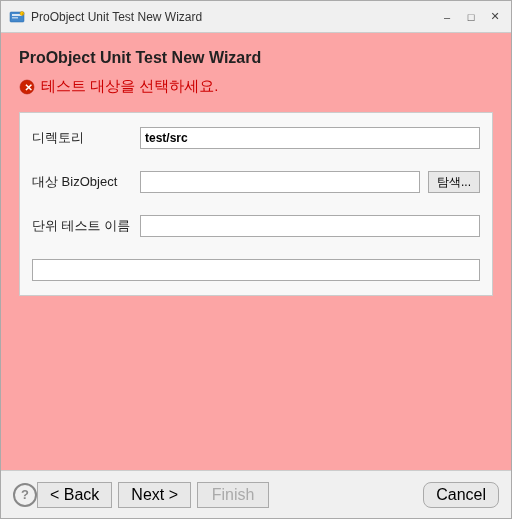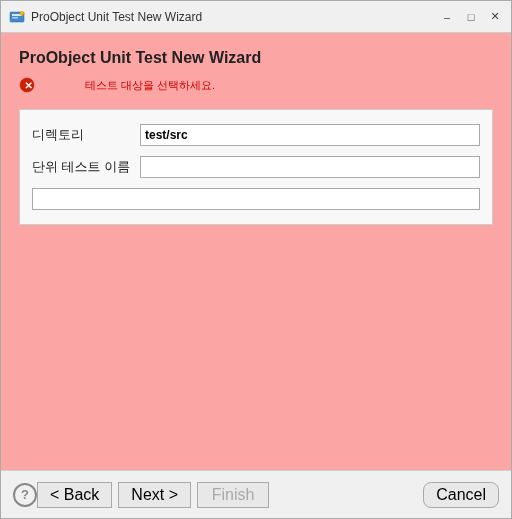--- a/index.html
+++ b/index.html
@@ -79,30 +79,29 @@
     .error-icon {
       width: 16px;
       height: 16px;
       display: flex;
       align-items: center;
       justify-content: center;
       flex-shrink: 0;
     }
     .error-text {
       color: #cc0000;
-      font-size: 11px;
-      margin-left: 44px;
+      font-size: 15px;
     }
     .form-area {
       background: #f8f8f8;
       border: 1px solid #ccc;
       padding: 14px 12px;
       display: flex;
       flex-direction: column;
-      gap: 10px;
+      gap: 22px;
     }
     .form-row {
       display: flex;
       align-items: center;
       gap: 8px;
     }
     .form-label {
       width: 100px;
       font-size: 13px;
       color: #222;
@@ -212,20 +211,25 @@
       <span class="error-text">테스트 대상을 선택하세요.</span>
     </div>
 
     <div class="form-area">
 
       <div class="form-row">
         <span class="form-label">디렉토리</span>
         <input class="form-input" type="text" value="test/src" style="">
       </div>
 
+      <div class="form-row">
+        <span class="form-label">대상 BizObject</span>
+        <input class="form-input" type="text" style="">
+        <button class="browse-btn">탐색...</button>
+      </div>
 
       <div class="form-row">
         <span class="form-label">단위 테스트 이름</span>
         <input class="form-input" type="text" style="">
       </div>
 
       <div class="form-row">
         <input class="form-input" type="text" style="">
       </div>
     </div>

